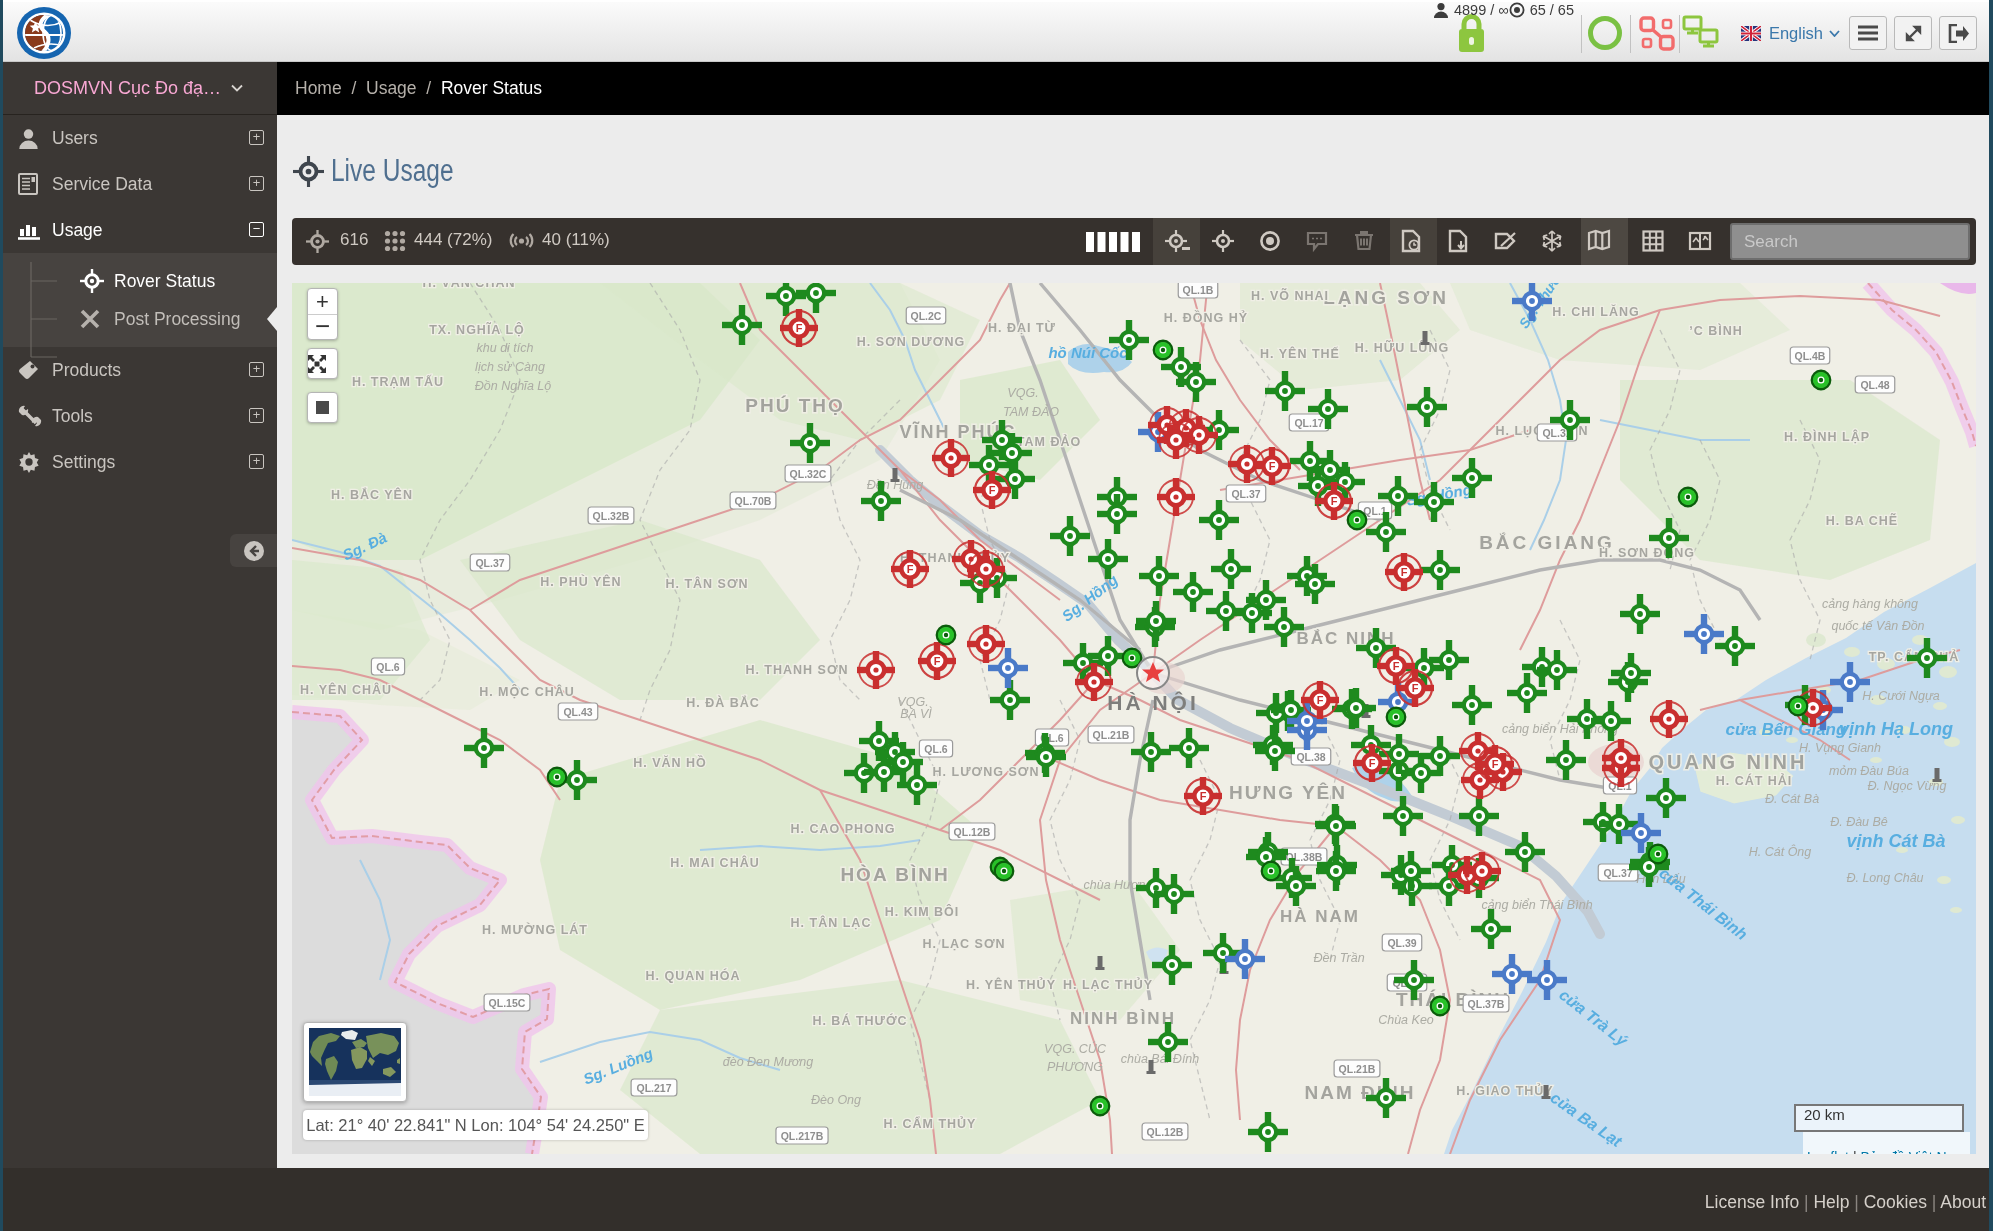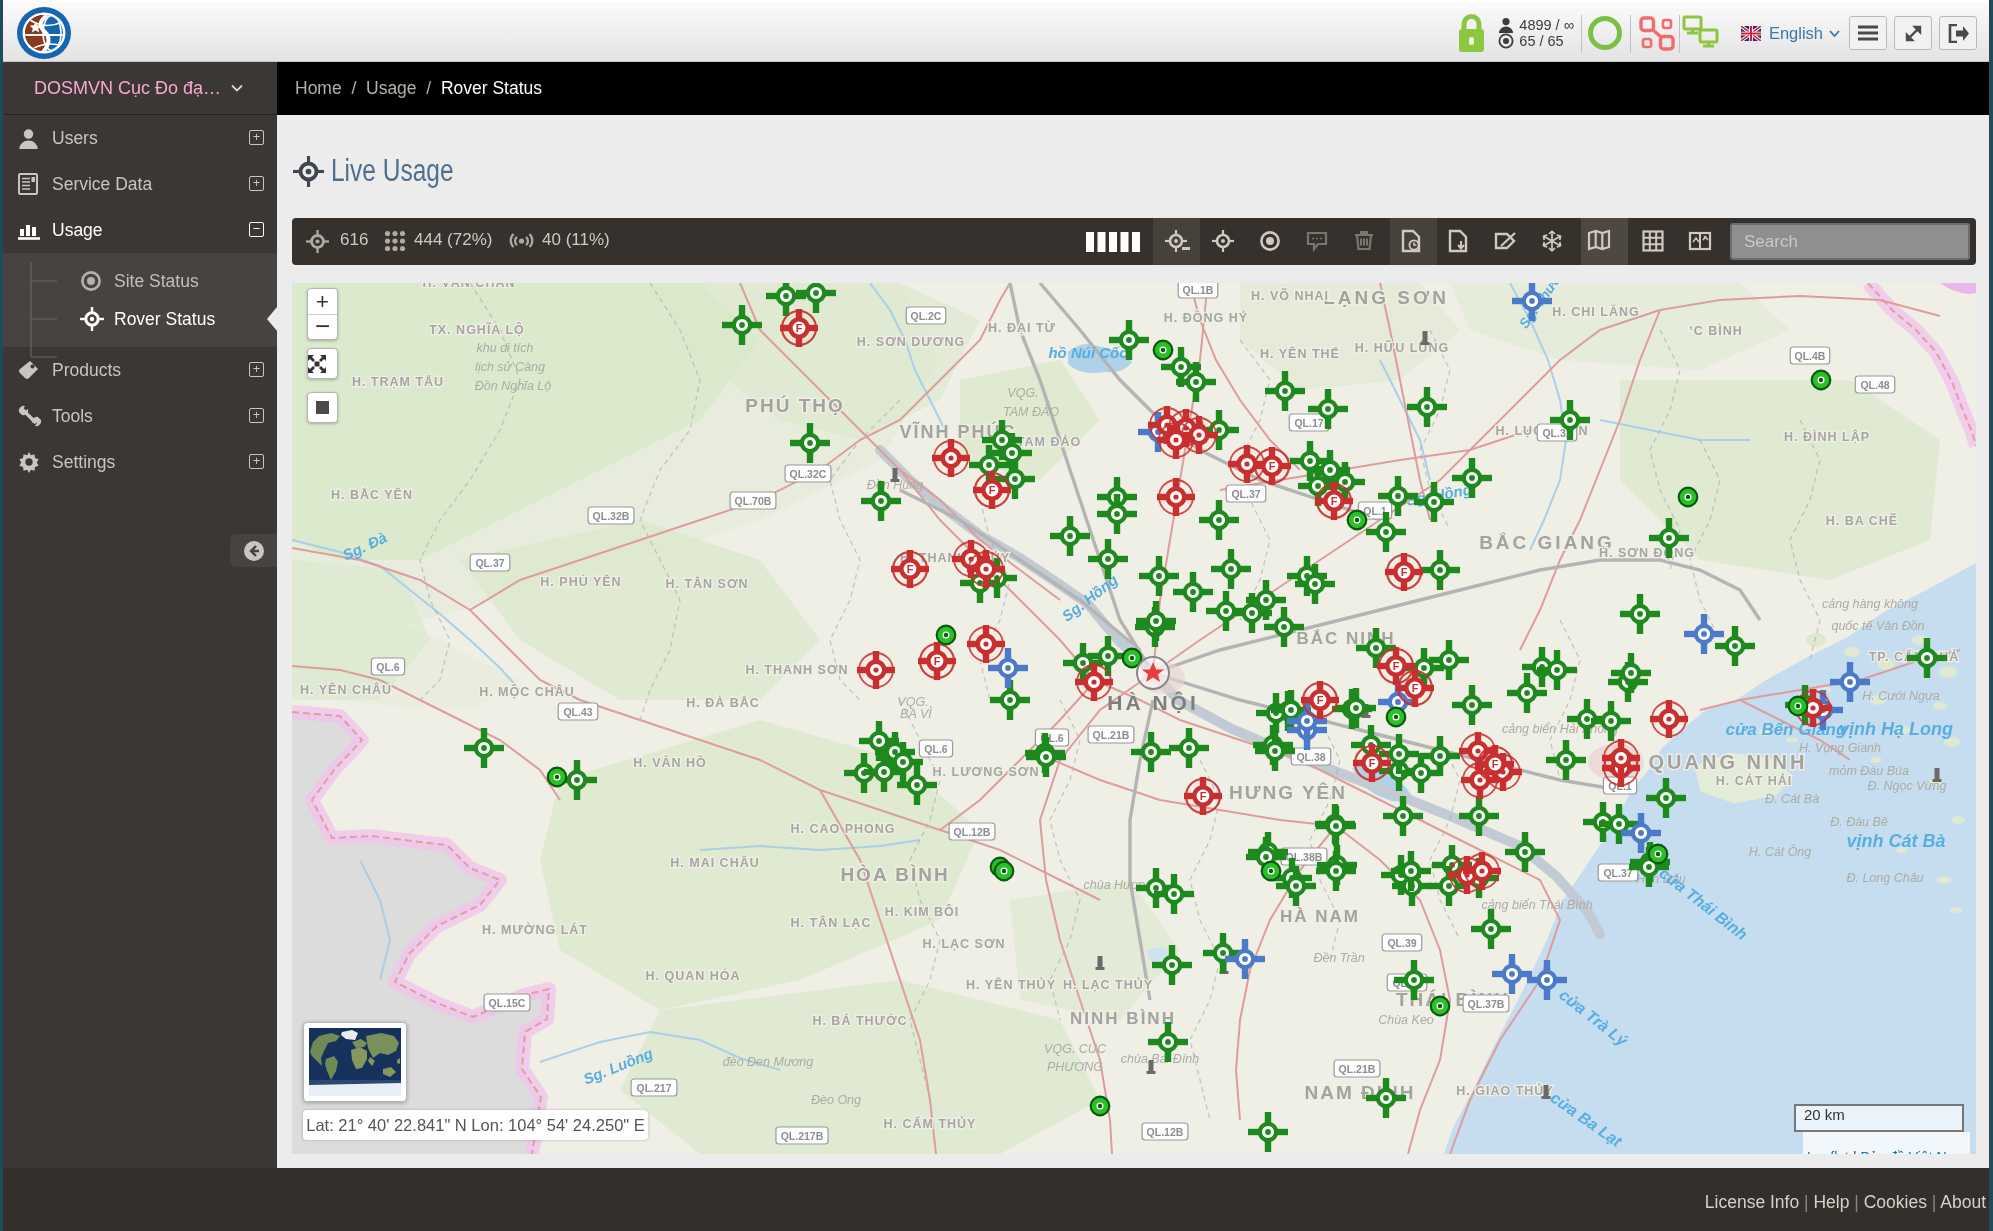--- a/index.html
+++ b/index.html
@@ -43,21 +43,21 @@
   <path d="M19.5,15.5 l1.7,3.8 4.2,.4 -3.2,2.7 1,4 -3.7,-2.2 -3.6,2.2 1,-4 -3.2,-2.7 4.2,-.4 Z" fill="#fff"></path>
  </svg>
 
  <div class="hic" style="right:508px">
   <svg width="27" height="40" viewBox="0 0 27 40">
         <rect x="1" y="16" width="25" height="23" rx="3" fill="#8dc63f"></rect>
         <path d="M6,16 v-5 a7.5,7.5 0 0 1 15,0 v5" fill="none" stroke="#8dc63f" stroke-width="5"></path>
         <rect x="11" y="24" width="5" height="8" rx="2.5" fill="#eef5e2"></rect>
       </svg>
  </div>
- <div class="hic" style="right:419px;flex-direction:column;align-items:flex-start;justify-content:center">
+ <div class="hic" style="right:419px;flex-direction:row;align-items:flex-start;justify-content:center">
   <div style="display:flex;align-items:center;font-size:14.5px;color:#3c3c3c"><svg width="16" height="16" viewBox="0 0 16 16" style="margin-right:5px">
           <circle cx="8" cy="4.6" r="3.6" fill="#3c3c3c"></circle>
           <path d="M1,16 a7,6.4 0 0 1 14,0 Z" fill="#3c3c3c"></path>
         </svg>4899 / ∞</div>
   <div style="display:flex;align-items:center;font-size:14.5px;color:#3c3c3c;"><svg width="16" height="16" viewBox="0 0 16 16" style="margin-right:5px">
           <circle cx="8" cy="8" r="6.6" fill="none" stroke="#3c3c3c" stroke-width="1.8"></circle>
           <circle cx="8" cy="8" r="3" fill="#3c3c3c"></circle>
         </svg>65 / 65</div>
  </div>
  <div style="position:absolute;right:411px;top:13px;width:1px;height:38px;background:#c2c2c2"></div>
@@ -153,38 +153,37 @@
           <rect x="14" y="7" width="4" height="9" fill="#fff"></rect>
         </svg>
       </span>
       <span style="color:#fff">Usage</span>
       <span class="pl" style="color:#fff;border-color:#fff">−</span>
     </div>
  <div class="sub">
   <svg style="position:absolute;left:0;top:9px" width="277" height="114" viewBox="0 0 277 114">
         <path d="M31,0 V95 M31,19 h26 M31,57 h26 M31,95 h26" stroke="#6a6661" stroke-width="1.2" fill="none"></path>
       </svg>
-  <div class="smi"><span class="sic">
-          <svg width="22" height="22" viewBox="0 0 22 22">
-            <circle cx="11" cy="11" r="8.6" fill="none" stroke="#b5b1ac" stroke-width="2.6"></circle>
-            <circle cx="11" cy="11" r="4" fill="#b5b1ac"></circle>
-          </svg>
-        </span>Site Status</div>
   <div class="smi" style="color:#fff"><span class="sic">
           <svg width="24" height="24" viewBox="0 0 24 24">
             <g stroke="#fff" fill="#fff">
               <circle cx="12" cy="12" r="6.2" fill="none" stroke-width="3"></circle>
               <circle cx="12" cy="12" r="2.2" stroke="none"></circle>
               <rect x="10.8" y="0" width="2.4" height="5" stroke="none"></rect>
               <rect x="10.8" y="19" width="2.4" height="5" stroke="none"></rect>
               <rect x="0" y="10.8" width="5" height="2.4" stroke="none"></rect>
               <rect x="19" y="10.8" width="5" height="2.4" stroke="none"></rect>
             </g>
           </svg>
         </span>Rover Status</div>
+  <div class="smi"><span class="sic">
+          <svg width="20" height="20" viewBox="0 0 20 20">
+            <path d="M2,2 L18,18 M18,2 L2,18" stroke="#b5b1ac" stroke-width="3.6"></path>
+          </svg>
+        </span>Post Processing</div>
  </div>
  <div class="mi"><span class="ic">
         <svg width="22" height="22" viewBox="0 0 22 22">
           <path d="M12,2 L20,10 11,19 q-2,2 -4,0 L2,14 q-2,-2 0,-4 Z" fill="#c9c5c0"></path>
           <circle cx="14.5" cy="7.5" r="2" fill="#3b3734"></circle>
         </svg>
       </span>Products<span class="pl">+</span></div>
  <div class="mi"><span class="ic">
         <svg width="24" height="22" viewBox="0 0 24 22">
           <path d="M3,3 l7,7 M10,10 l8,8" stroke="#c9c5c0" stroke-width="3.4"></path>

